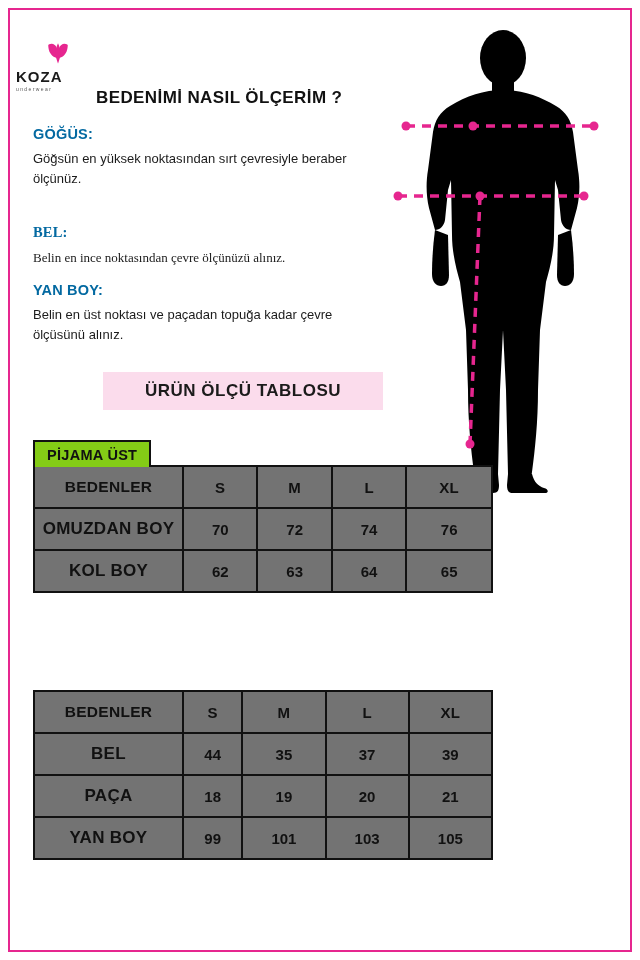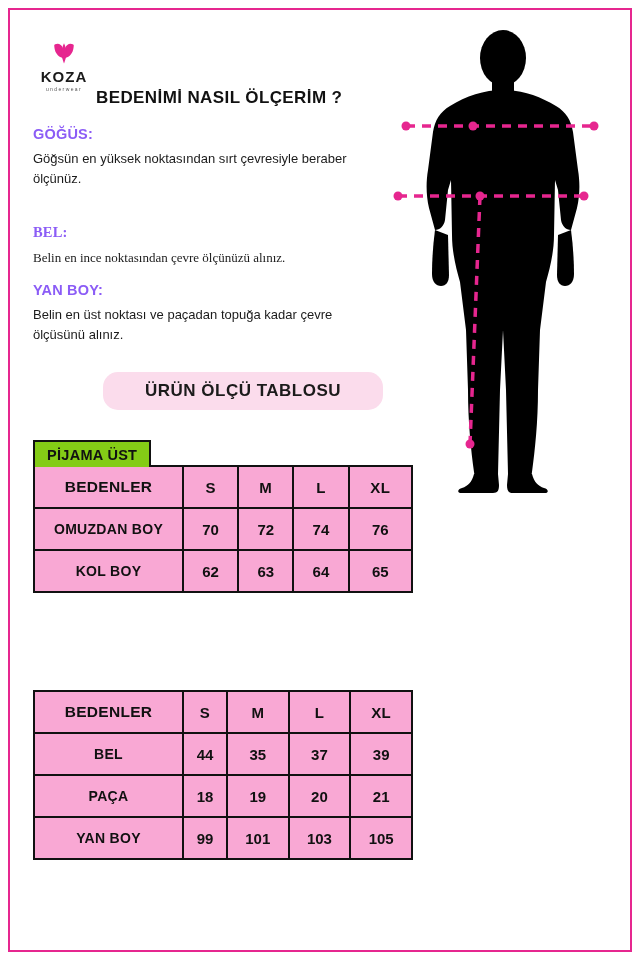--- a/index.html
+++ b/index.html
@@ -27,24 +27,24 @@
     top: 8px;
     width: 624px;
     height: 944px;
     border: 2px solid #e6268f;
     box-sizing: border-box;
   }
 
   
   .logo {
     position: absolute;
-    left: 22px;
+    left: 16px;
     top: 40px;
     width: 84px;
-    text-align: center;
+    text-align: left;
   }
   .logo-mark {
     display: block;
     margin: 0 auto;
     width: 26px;
     height: 26px;
   }
   .logo-text {
     display: block;
     font-size: 15px;
@@ -79,21 +79,21 @@
     left: 33px;
     width: 350px;
   }
   .meas-1 { top: 126px; }
   .meas-2 { top: 224px; font-family: Liberation Serif, serif; }
   .meas-3 { top: 282px; }
 
   .meas-title {
     font-size: 14.5px;
     font-weight: bold;
-    color: #8b5cf6;
+    color: #0369a1;
     margin: 0 0 7px 0;
     letter-spacing: 0.2px;
   }
   .meas-body {
     font-size: 13px;
     line-height: 1.55;
     color: #1b1b1b;
     margin: 0;
   }
 
@@ -101,21 +101,20 @@
   .banner {
     position: absolute;
     left: 103px;
     top: 372px;
     width: 280px;
     height: 38px;
     background: #fbdcec;
     display: flex;
     align-items: center;
     justify-content: center;
-    border-radius: 15px;
   }
   .banner-text {
     font-size: 17px;
     font-weight: bold;
     color: #1b1b1b;
     letter-spacing: 0.5px;
   }
 
   
   .figure-wrap {
@@ -143,23 +142,23 @@
     padding: 5px 12px 4px 12px;
     font-size: 14.5px;
     font-weight: bold;
     letter-spacing: 0.3px;
     background: #84cc16;
     position: relative;
     z-index: 2;
   }
   table.sizes {
     border-collapse: collapse;
-    width: 380px;
+    width: 460px;
     margin-top: -2px;
-    background: #f9a8d4;
+    background: #737373;
   }
   table.sizes td, table.sizes th {
     border: 2px solid #111;
     text-align: center;
     vertical-align: middle;
   }
   table.sizes th.rowhead,
   table.sizes td.rowhead {
     width: 145px;
   }
@@ -172,21 +171,21 @@
   table.sizes thead th.rowhead {
     font-size: 15.5px;
     text-align: center;
   }
   table.sizes tbody td {
     height: 38px;
     font-size: 15px;
     font-weight: bold;
   }
   table.sizes tbody td.rowhead {
-    font-size: 14px;
+    font-size: 17px;
     font-weight: bold;
     letter-spacing: 0.3px;
   }
 </style>
 </head>
 <body>
 
 <div class="page">
   <div class="frame"></div>
 

